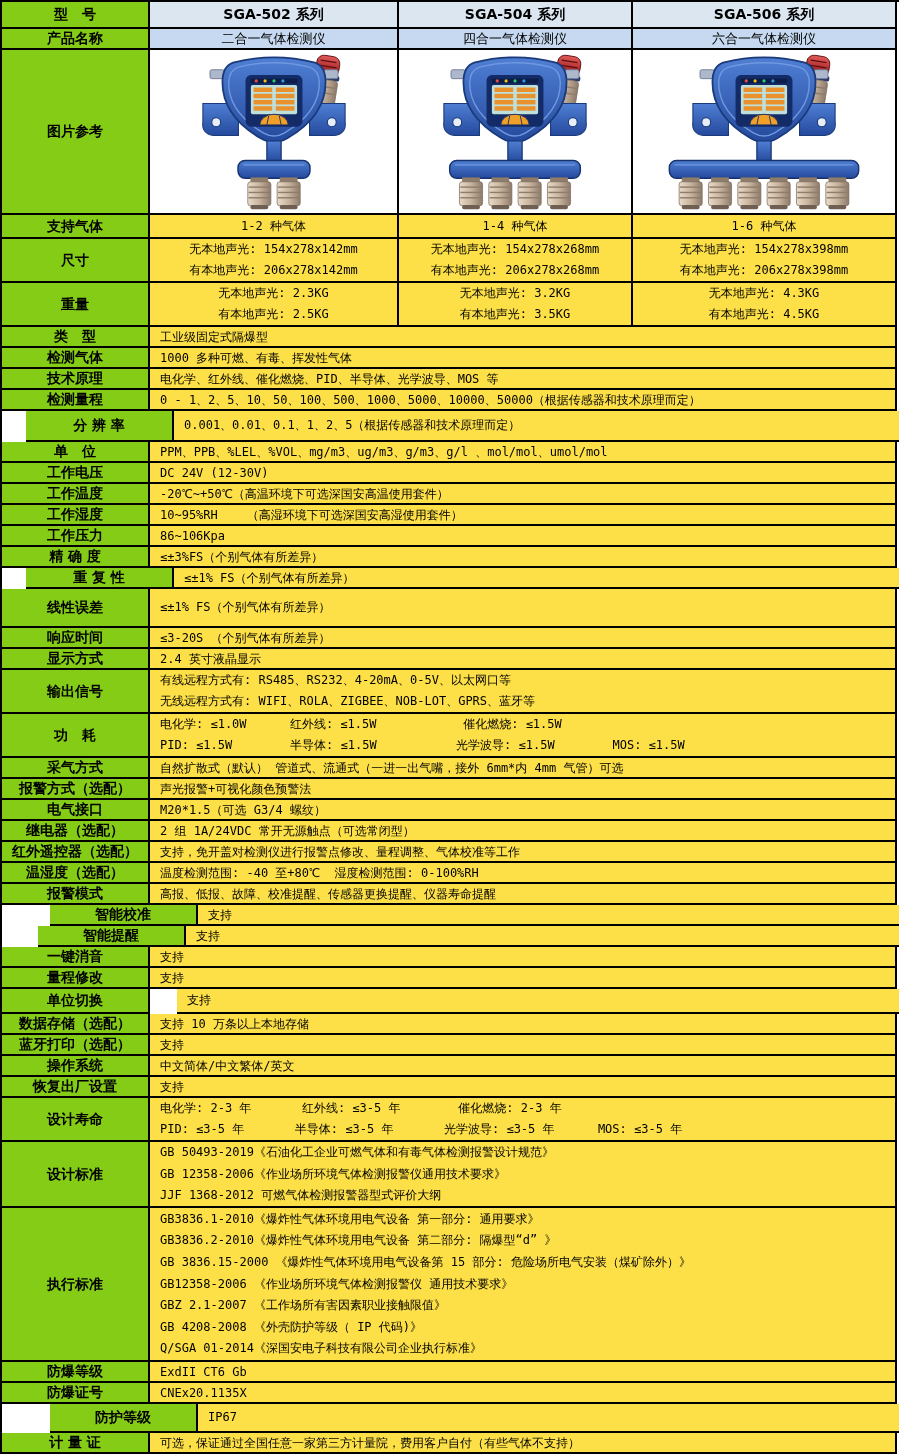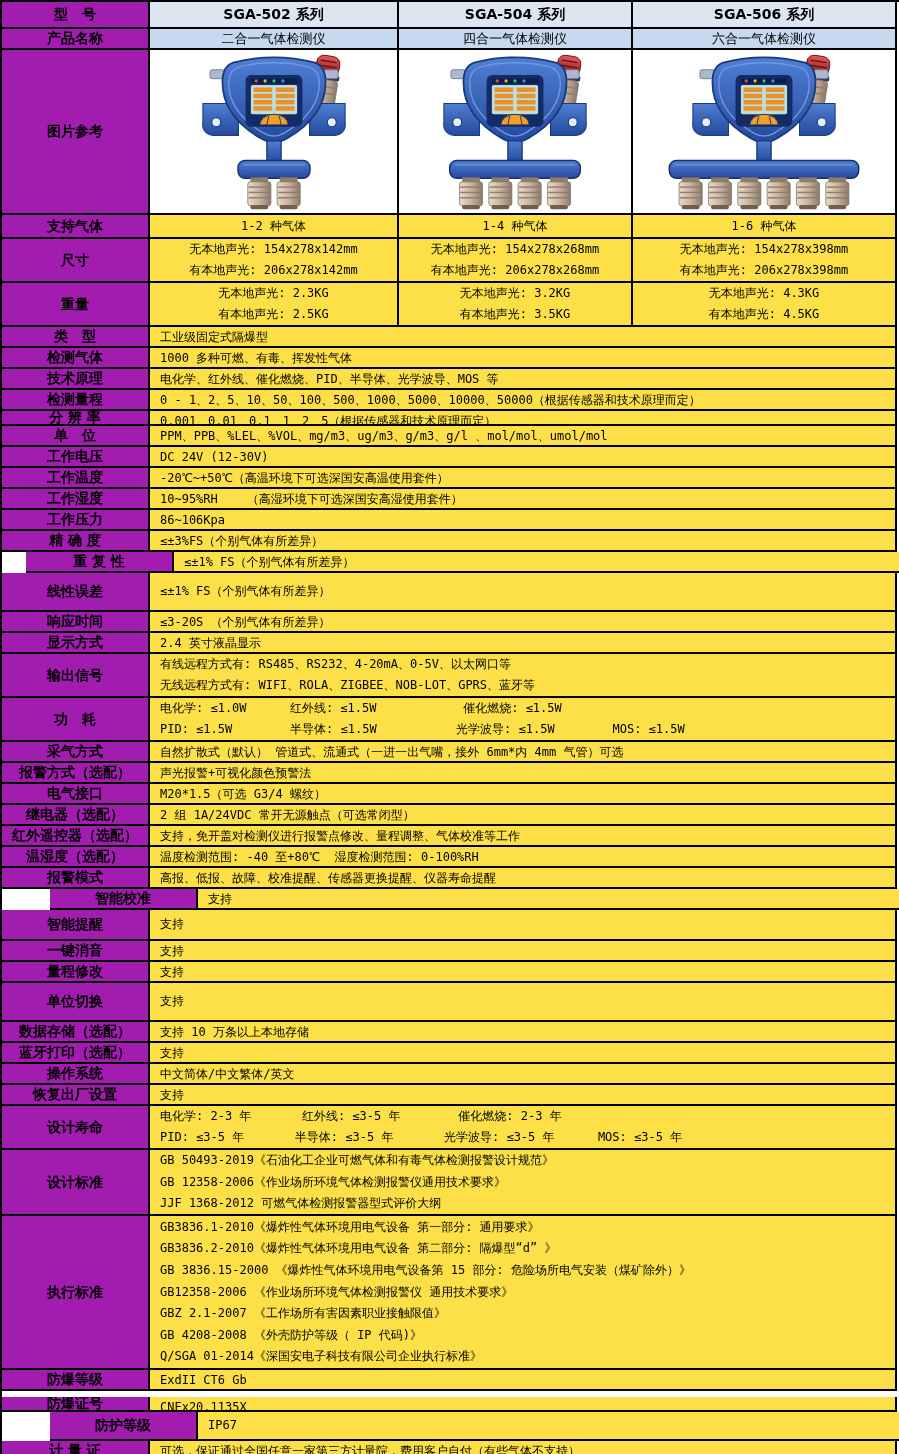--- a/index.html
+++ b/index.html
@@ -13,21 +13,21 @@
   }
   .row{display:grid;grid-template-columns:148px 249px 234px 264px;}
   .row.full{grid-template-columns:148px 747px;}
   .cell{
     box-sizing:border-box;
     border-right:2px solid #000;
     border-bottom:2px solid #000;
     overflow:hidden;
   }
   .label{
-    background:#a21caf;
+    background:#84cc16;
     font-weight:bold;
     font-size:14px;
     display:flex;align-items:center;justify-content:center;
     text-align:right;
     white-space:pre-wrap;
     line-height:15px;
   }
   .hdr{
     background:#dce6f1;
     font-weight:bold;font-size:14px;
@@ -410,21 +410,21 @@
         <div class="cell val left">
           <div class="line">电化学、红外线、催化燃烧、PID、半导体、光学波导、MOS 等</div>
         </div>
       </div>
       <div class="row full" style="height: 21px;">
         <div class="cell label">检测量程</div>
         <div class="cell val left">
           <div class="line">0 - 1、2、5、10、50、100、500、1000、5000、10000、50000（根据传感器和技术原理而定）</div>
         </div>
       </div>
-      <div class="row full" style="height: 15px;">
+      <div class="row full" style="height: 31px; padding-left: 24px;">
         <div class="cell label">分 辨 率</div>
         <div class="cell val left">
           <div class="line">0.001、0.01、0.1、1、2、5（根据传感器和技术原理而定）</div>
         </div>
       </div>
       <div class="row full" style="height: 21px;">
         <div class="cell label">单　位</div>
         <div class="cell val left">
           <div class="line">PPM、PPB、%LEL、%VOL、mg/m3、ug/m3、g/m3、g/l 、mol/mol、umol/mol</div>
         </div>
@@ -538,39 +538,39 @@
         <div class="cell val left">
           <div class="line">高报、低报、故障、校准提醒、传感器更换提醒、仪器寿命提醒</div>
         </div>
       </div>
       <div class="row full" style="height: 21px; margin-left: 48px;">
         <div class="cell label">智能校准</div>
         <div class="cell val left">
           <div class="line">支持</div>
         </div>
       </div>
-      <div class="row full" style="height: 31px;">
+      <div class="row full" style="height: 21px; padding-left: 36px;">
         <div class="cell label">智能提醒</div>
         <div class="cell val left">
           <div class="line">支持</div>
         </div>
       </div>
       <div class="row full" style="height: 21px;">
         <div class="cell label">一键消音</div>
         <div class="cell val left">
           <div class="line">支持</div>
         </div>
       </div>
       <div class="row full" style="height: 21px;">
         <div class="cell label">量程修改</div>
         <div class="cell val left">
           <div class="line">支持</div>
         </div>
       </div>
-      <div class="row full" style="height: 39px;">
+      <div class="row full" style="height: 25px; gap: 27px;">
         <div class="cell label">单位切换</div>
         <div class="cell val left">
           <div class="line">支持</div>
         </div>
       </div>
       <div class="row full" style="height: 21px;">
         <div class="cell label">数据存储（选配）</div>
         <div class="cell val left">
           <div class="line">支持 10 万条以上本地存储</div>
         </div>
@@ -619,21 +619,21 @@
           <div class="line">GB 4208-2008 《外壳防护等级（ IP 代码)》</div>
           <div class="line">Q/SGA 01-2014《深国安电子科技有限公司企业执行标准》</div>
         </div>
       </div>
       <div class="row full" style="height: 21px;">
         <div class="cell label">防爆等级</div>
         <div class="cell val left">
           <div class="line">ExdII CT6 Gb</div>
         </div>
       </div>
-      <div class="row full" style="height: 15px; margin-top: 6px;">
+      <div class="row full" style="height: 21px;">
         <div class="cell label">防爆证号</div>
         <div class="cell val left">
           <div class="line">CNEx20.1135X</div>
         </div>
       </div>
       <div class="row full" style="height: 29px; padding-left: 48px;">
         <div class="cell label">防护等级</div>
         <div class="cell val left">
           <div class="line">IP67</div>
         </div>

